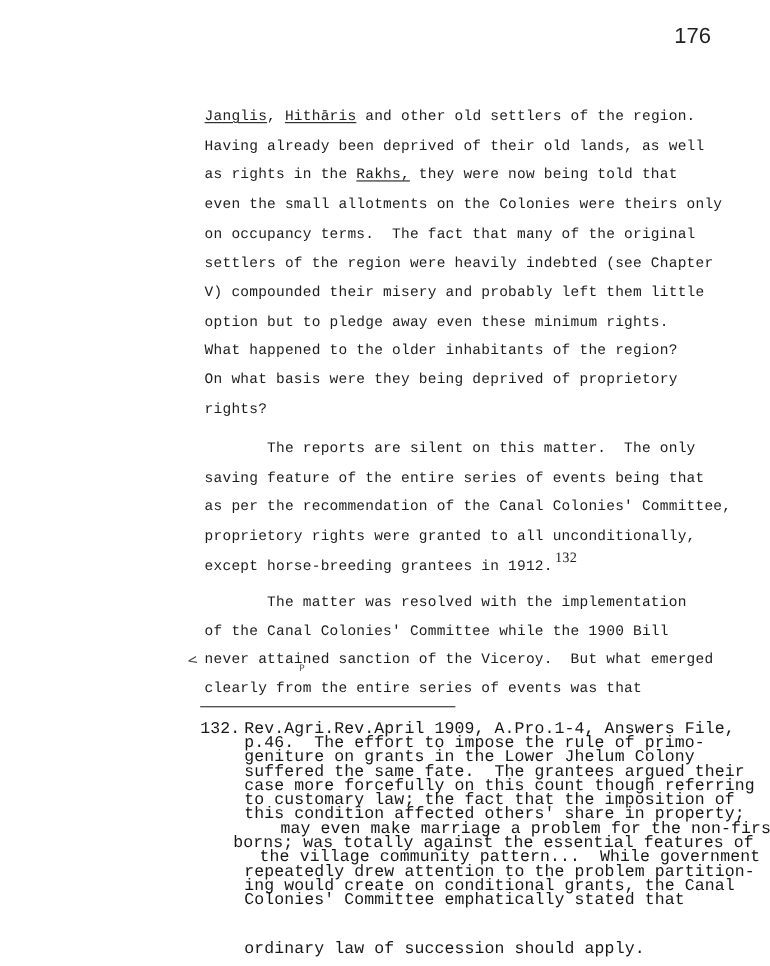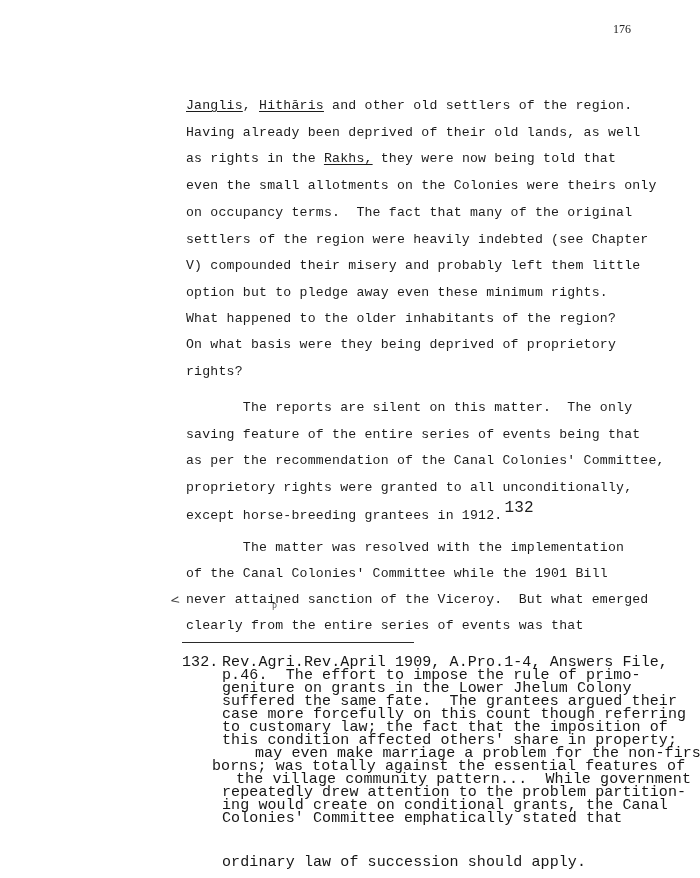--- a/index.html
+++ b/index.html
@@ -1,22 +1,22 @@
 <!DOCTYPE html>
 <html><head>
 <meta charset="utf-8">
 <style>
   html, body { margin: 0; padding: 0; background: #ffffff; }
   body { width: 700px; height: 878px; position: relative; overflow: hidden; color: #1a1a1a; }
   .page { position: absolute; left: 0; top: 0; width: 700px; height: 878px; background: #fff; }
   .mono { font-family: "Liberation Mono", "DejaVu Sans Mono", monospace; }
-  .page-number { position: absolute; left: 613px; top: 22px; font-family: Liberation Serif, serif; font-size: 12px; color: #222; }
+  .page-number { position: absolute; left: 613px; top: 22px; font-family: Liberation Sans, sans-serif; font-size: 20px; color: #222; }
   .body-line { position: absolute; left: 186px; font-size: 13.2px; letter-spacing: 0.2px; white-space: pre; color: #1c1c1c; }
   .ul { text-decoration: underline; text-decoration-thickness: 1px; text-underline-offset: 2px; }
-  .sup { font-family: Liberation Mono, monospace; font-size: 16px; position: relative; top: -7px; margin-left: 2px; }
+  .sup { font-family: Liberation Serif, serif; font-size: 13px; position: relative; top: -7px; margin-left: 2px; }
   .rule { position: absolute; left: 182px; top: 642px; width: 232px; height: 0; border-top: 1.5px solid #2a2a2a; }
   .fn-line { position: absolute; font-size: 15px; white-space: pre; color: #161616; letter-spacing: 0.1px; }
   .margin-mark { position: absolute; left: 170px; top: 593px; font-family: "DejaVu Sans", sans-serif; font-size: 12px; color: #444; transform: rotate(-10deg); }
   .stray { position: absolute; left: 272px; top: 603px; font-family: "DejaVu Sans", sans-serif; font-size: 8px; color: #555; }
 </style>
 </head>
 <body>
 
 <div class="page">
 
@@ -34,21 +34,21 @@
   <div class="body-line mono" style="top:337px;">On what basis were they being deprived of proprietory</div>
   <div class="body-line mono" style="top:364px;">rights?</div>
 
   <div class="body-line mono" style="top:400px;">       The reports are silent on this matter.  The only</div>
   <div class="body-line mono" style="top:427px;">saving feature of the entire series of events being that</div>
   <div class="body-line mono" style="top:453px;">as per the recommendation of the Canal Colonies' Committee,</div>
   <div class="body-line mono" style="top:480px;">proprietory rights were granted to all unconditionally,</div>
   <div class="body-line mono" style="top:506px;"><span>except horse-breeding grantees in 1912.</span><span class="sup">132</span></div>
 
   <div class="body-line mono" style="top:540px;">       The matter was resolved with the implementation</div>
-  <div class="body-line mono" style="top:566px;">of the Canal Colonies' Committee while the 1901 Bill</div>
+  <div class="body-line mono" style="top:566px;">of the Canal Colonies' Committee while the 1900 Bill</div>
   <div class="body-line mono" style="top:592px;">never attained sanction of the Viceroy.  But what emerged</div>
   <div class="body-line mono" style="top:618px;">clearly from the entire series of events was that</div>
 
   <div class="margin-mark">&lt;</div>
   <div class="stray">P</div>
 
   <div class="rule"></div>
 
   <div class="fn-line mono" style="left:182px; top:654px;">132.</div>
   <div class="fn-line mono" style="left:222px; top:654px;">Rev.Agri.Rev.April 1909, A.Pro.1-4, Answers File,</div>

